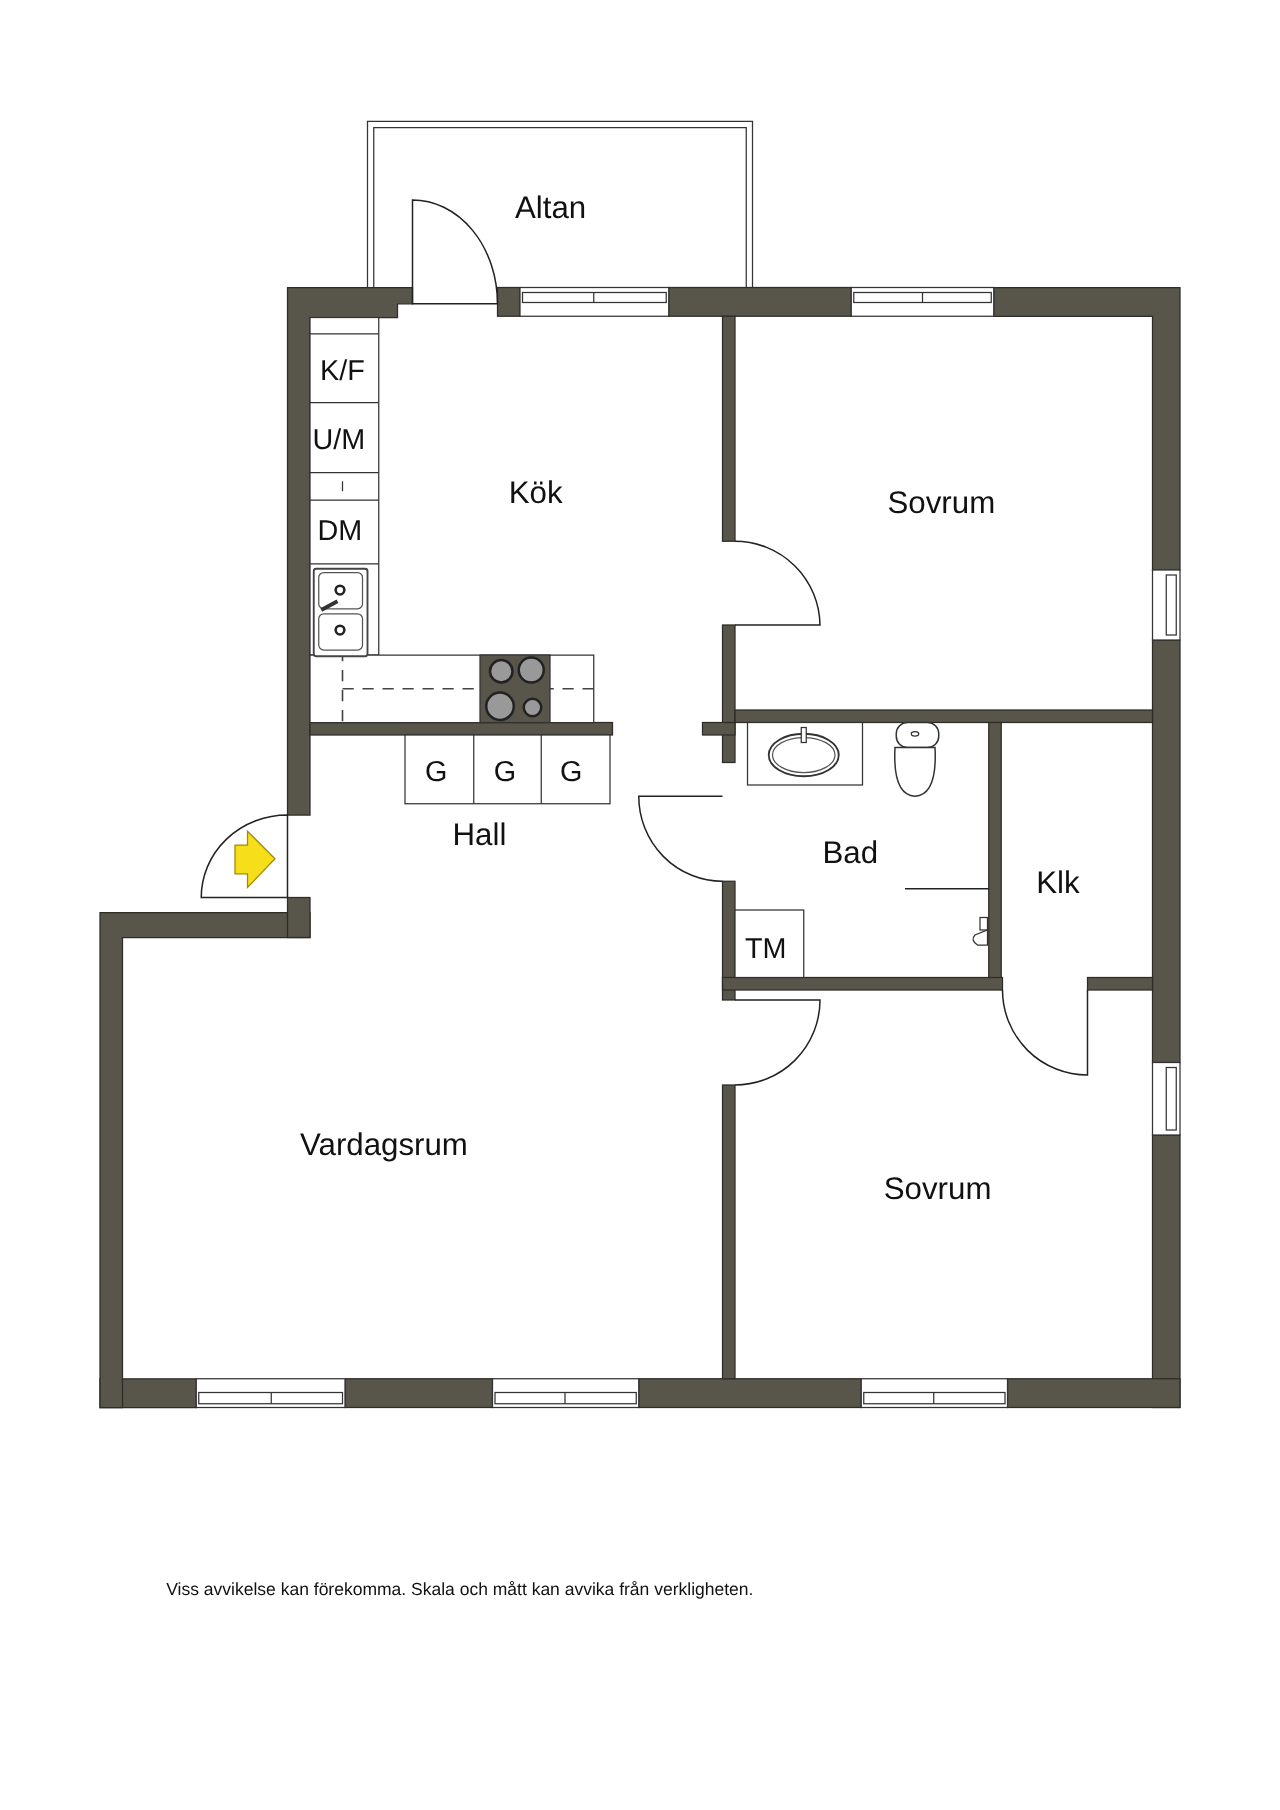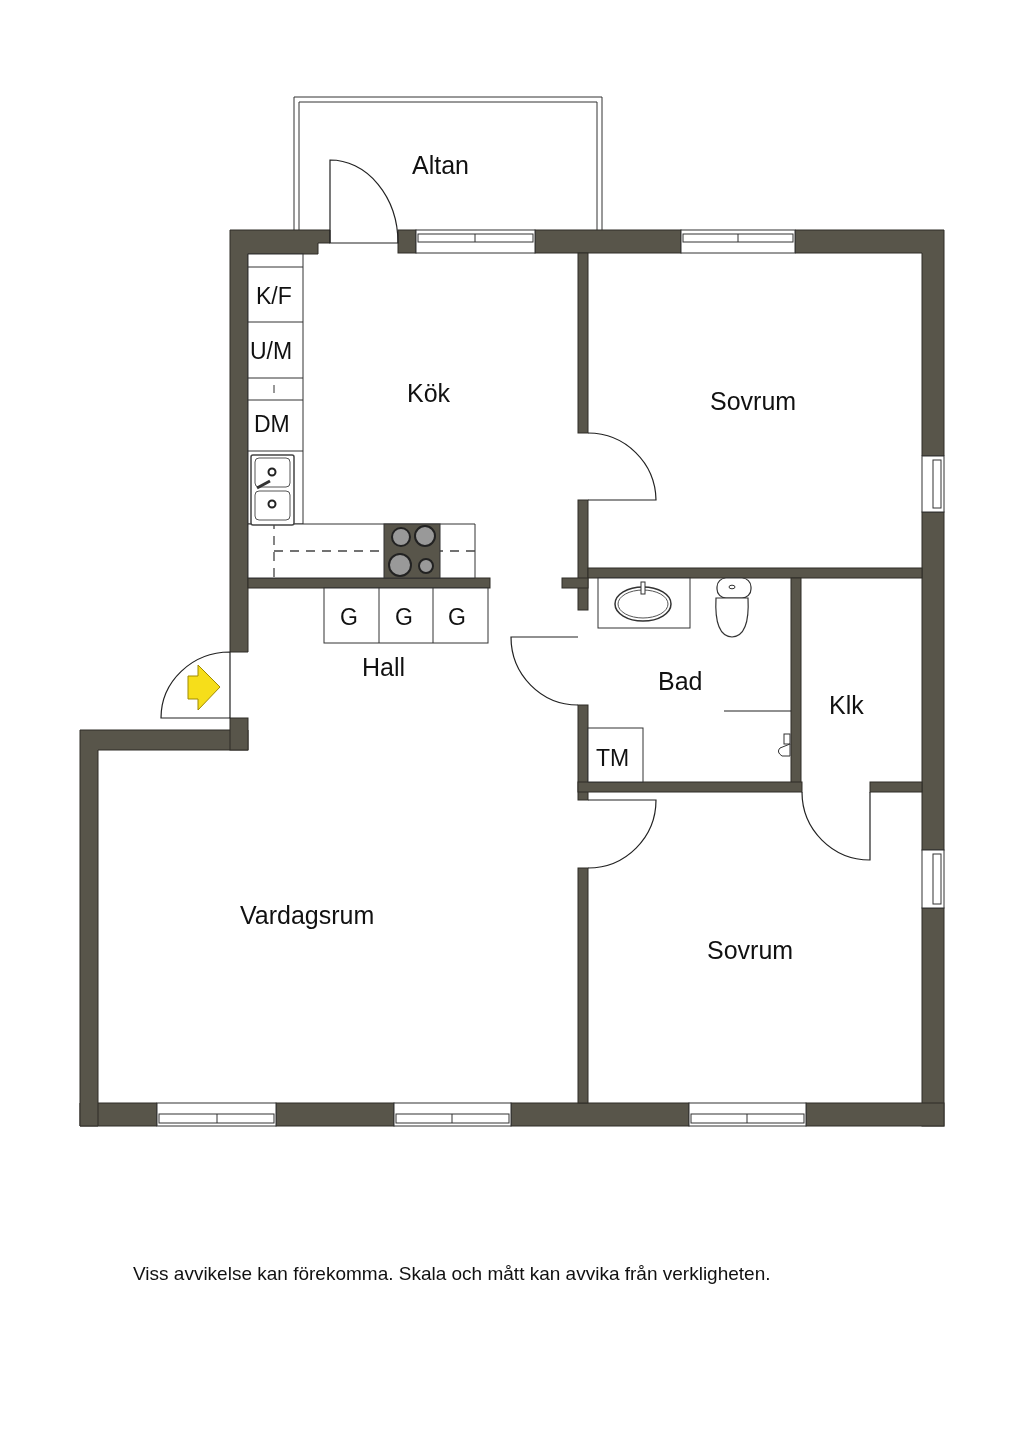--- a/index.html
+++ b/index.html
@@ -6,21 +6,21 @@
     body { width: 1024px; height: 1448px; position: relative; overflow: hidden; font-family: "Liberation Sans", sans-serif; }
     #plan { position: absolute; left: 0; top: 0; width: 1024px; height: 1448px; }
     .wall { fill: #58554a; stroke: #2e2c26; stroke-width: 1; }
     .line { fill: none; stroke: #222; stroke-width: 1.2; }
     .thin { fill: none; stroke: #333; stroke-width: 1; }
     .win  { fill: #fff; stroke: #333; stroke-width: 1; }
     .cab  { fill: #fff; stroke: #333; stroke-width: 1; }
     .dash { fill: none; stroke: #444; stroke-width: 1.3; stroke-dasharray: 9 7; }
     .room-label { font-family: "Liberation Sans", sans-serif; font-size: 25px; fill: #111; }
     .cab-label  { font-family: "Liberation Sans", sans-serif; font-size: 23px; fill: #111; }
-    .disclaimer { position: absolute; left: 133px; top: 1263px; font-family: "Liberation Sans", sans-serif; font-size: 19px; color: #111; white-space: nowrap; }
+    .disclaimer { position: absolute; left: 133px; top: 1263px; font-family: "Liberation Sans", sans-serif; font-size: 14px; color: #111; white-space: nowrap; }
   </style>
 </head>
 <body>
 
 <svg id="plan" viewBox="0 0 1024 1448" xmlns="http://www.w3.org/2000/svg">
 
   <g>
     <path class="thin" d="M294 232 V97 H602 V232"></path>
     <path class="thin" d="M299 232 V102 H597 V232"></path>
   </g>

